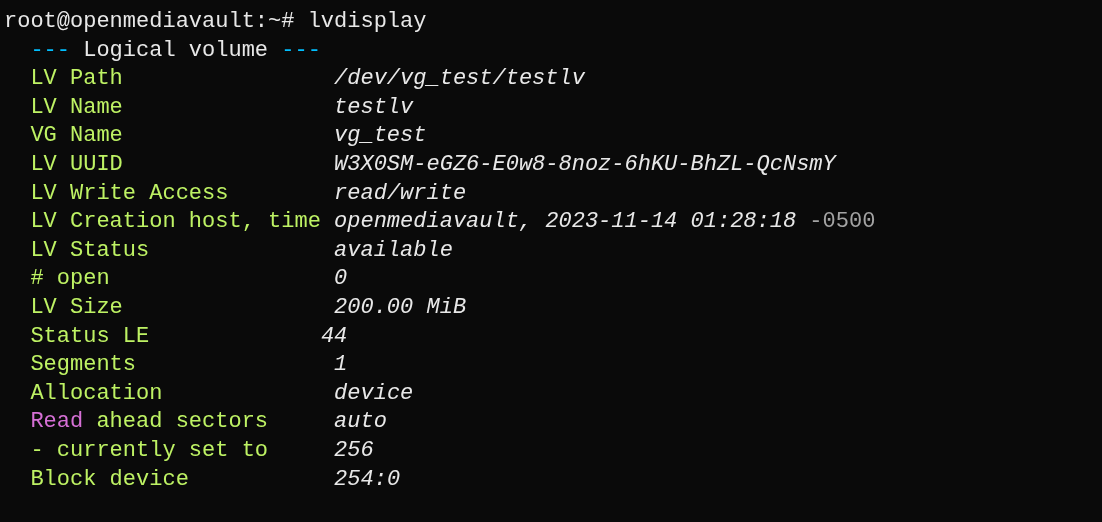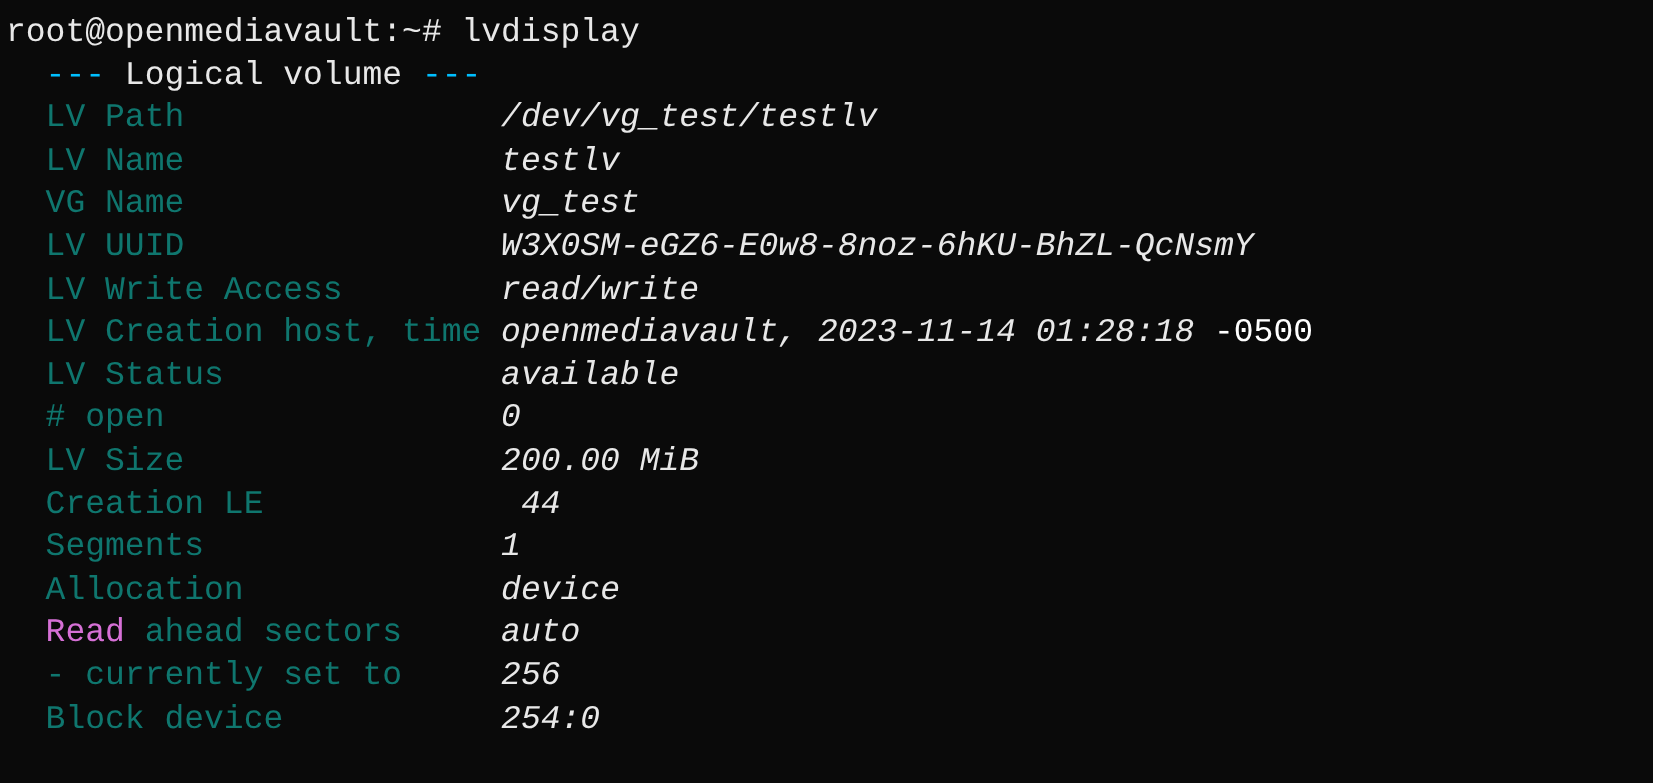--- a/index.html
+++ b/index.html
@@ -32,29 +32,29 @@
     }
     .header-text {
       color: #e8e8e8;
       margin-top: 39px;
     }
     .field-line {
       white-space: pre;
       padding-left: 0;
     }
     .label {
-      color: #0f766e;
+      color: #bef264;
       margin-top: 16px;
     }
     .value {
       color: #e8e8e8;
       font-style: italic;
     }
     .cyan {
-      color: #ffffff;
+      color: #a3a3a3;
     }
     .magenta {
       color: #d670d6;
       font-family: Liberation Mono, monospace;
     }
   </style>
 </head>
 <body>
 
 <div class="prompt-line"><span class="prompt">root@openmediavault</span><span class="prompt">:</span><span class="prompt">~</span><span class="prompt">#</span><span> </span><span class="prompt">lvdisplay</span></div>
@@ -72,21 +72,21 @@
 <div class="field-line">  <span class="label">LV Write Access</span>        <span class="value">read/write</span></div>
 
 <div class="field-line">  <span class="label">LV Creation host, time</span> <span class="value">openmediavault, 2023-11-14 01:28:18</span> <span class="cyan">-0500</span></div>
 
 <div class="field-line">  <span class="label">LV Status</span>              <span class="value">available</span></div>
 
 <div class="field-line">  <span class="label"># open</span>                 <span class="value">0</span></div>
 
 <div class="field-line">  <span class="label">LV Size</span>                <span class="value">200.00 MiB</span></div>
 
-<div class="field-line">  <span class="label">Creation LE</span>             <span class="value">44</span></div>
+<div class="field-line">  <span class="label">Status LE</span>             <span class="value">44</span></div>
 
 <div class="field-line">  <span class="label">Segments</span>               <span class="value">1</span></div>
 
 <div class="field-line">  <span class="label">Allocation</span>             <span class="value">device</span></div>
 
 <div class="field-line">  <span class="magenta">Read</span><span class="label"> ahead sectors</span>     <span class="value">auto</span></div>
 
 <div class="field-line">  <span class="label">- currently set to</span>     <span class="value">256</span></div>
 
 <div class="field-line">  <span class="label">Block device</span>           <span class="value">254:0</span></div>

